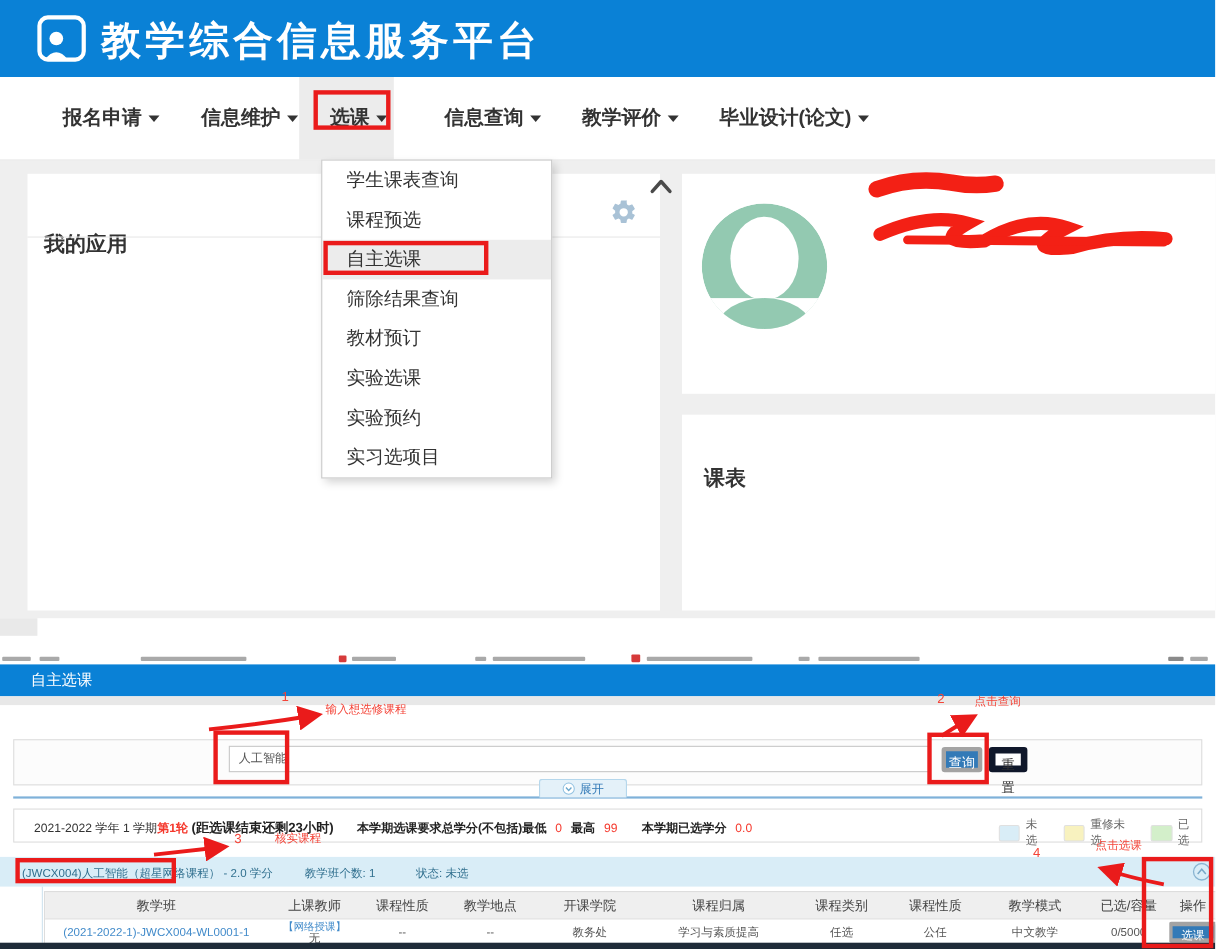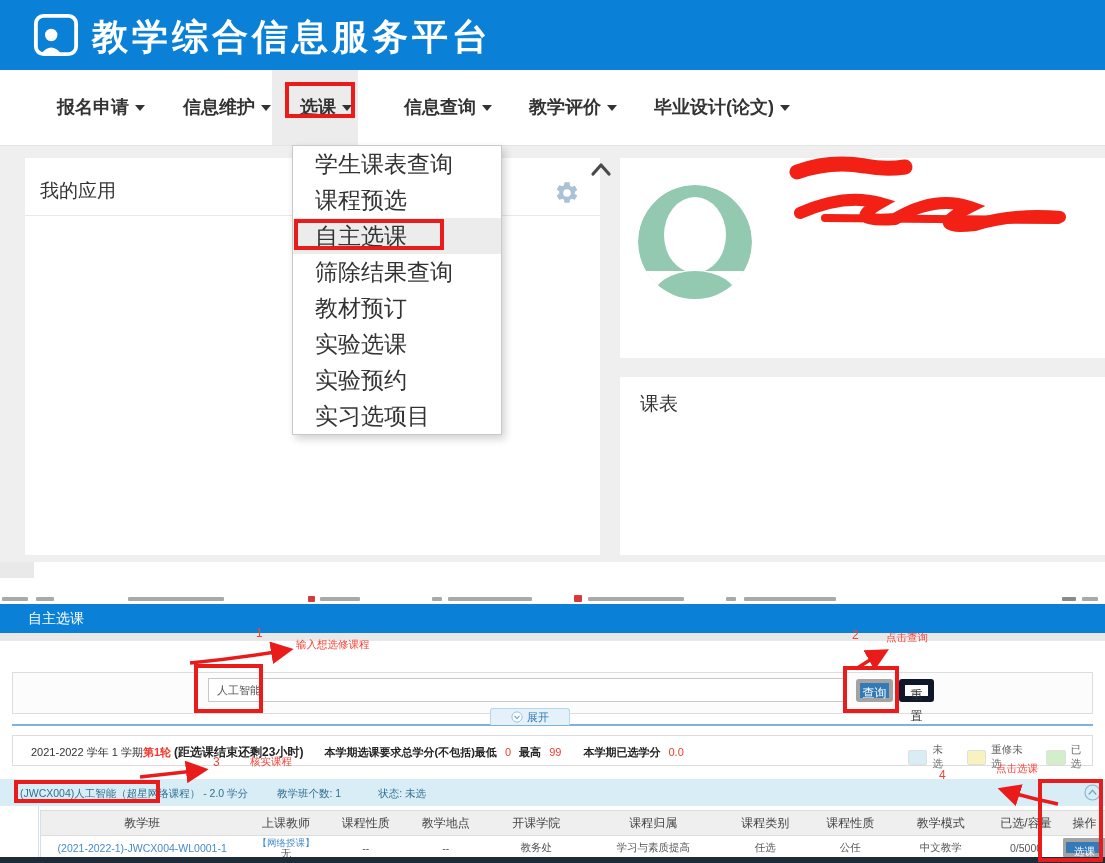--- a/index.html
+++ b/index.html
@@ -14,27 +14,27 @@
   
   .navbar{left:0;top:70px;width:1105px;height:75px;background:#fff;border-bottom:1px solid #e4e4e4;z-index:2;}
   .nav-open-bg{left:272px;top:70px;width:86px;height:75px;background:#ececec;z-index:2;}
   .nav-item{top:95px;height:26px;font-size:18px;font-weight:600;color:#333;z-index:3;white-space:nowrap;cursor:pointer;}
   .caret{display:inline-block;width:0;height:0;border-left:5px solid transparent;border-right:5px solid transparent;
          border-top:6px solid #333;margin-left:6px;vertical-align:middle;}
 
   
   .page-bg{left:0;top:145px;width:1105px;height:417px;background:#efefef;z-index:1;}
   .card{background:#fff;z-index:2;}
-  .card-title{font-size:19px;font-weight:normal;color:#333;}
+  .card-title{font-size:19px;font-weight:bold;color:#333;margin-top:31px;}
   .gray-leftover{left:0;top:562px;width:34px;height:16px;background:#e9e9e9;z-index:1;}
 
   
   .dropdown{left:292px;top:145px;width:208px;height:288px;background:#fff;border:1px solid #c9c9c9;
             box-shadow:3px 4px 8px rgba(0,0,0,.18);z-index:6;}
-  .dd-item{height:36px;line-height:36px;padding-left:22px;font-size:23px;color:#333;cursor:pointer;}
+  .dd-item{height:36px;line-height:36px;padding-left:22px;font-size:17px;color:#333;cursor:pointer;}
   .dd-item.active{background:#ececec;}
 
   
   .bookmarks{left:0;top:594px;width:1105px;height:10px;background:#fff;z-index:2;}
   .bm{position:absolute;top:3px;height:4px;background:#a9a9a9;border-radius:1px;}
   .bm.red{background:#d63a3a;}
   .subbar{left:0;top:604px;width:1105px;height:29px;background:#0a81d6;z-index:2;}
   .subbar-title{left:28px;top:6px;color:#fff;font-size:14px;}
   .graystrip{left:0;top:633px;width:1105px;height:8px;background:#e8e8e8;z-index:2;}
 

